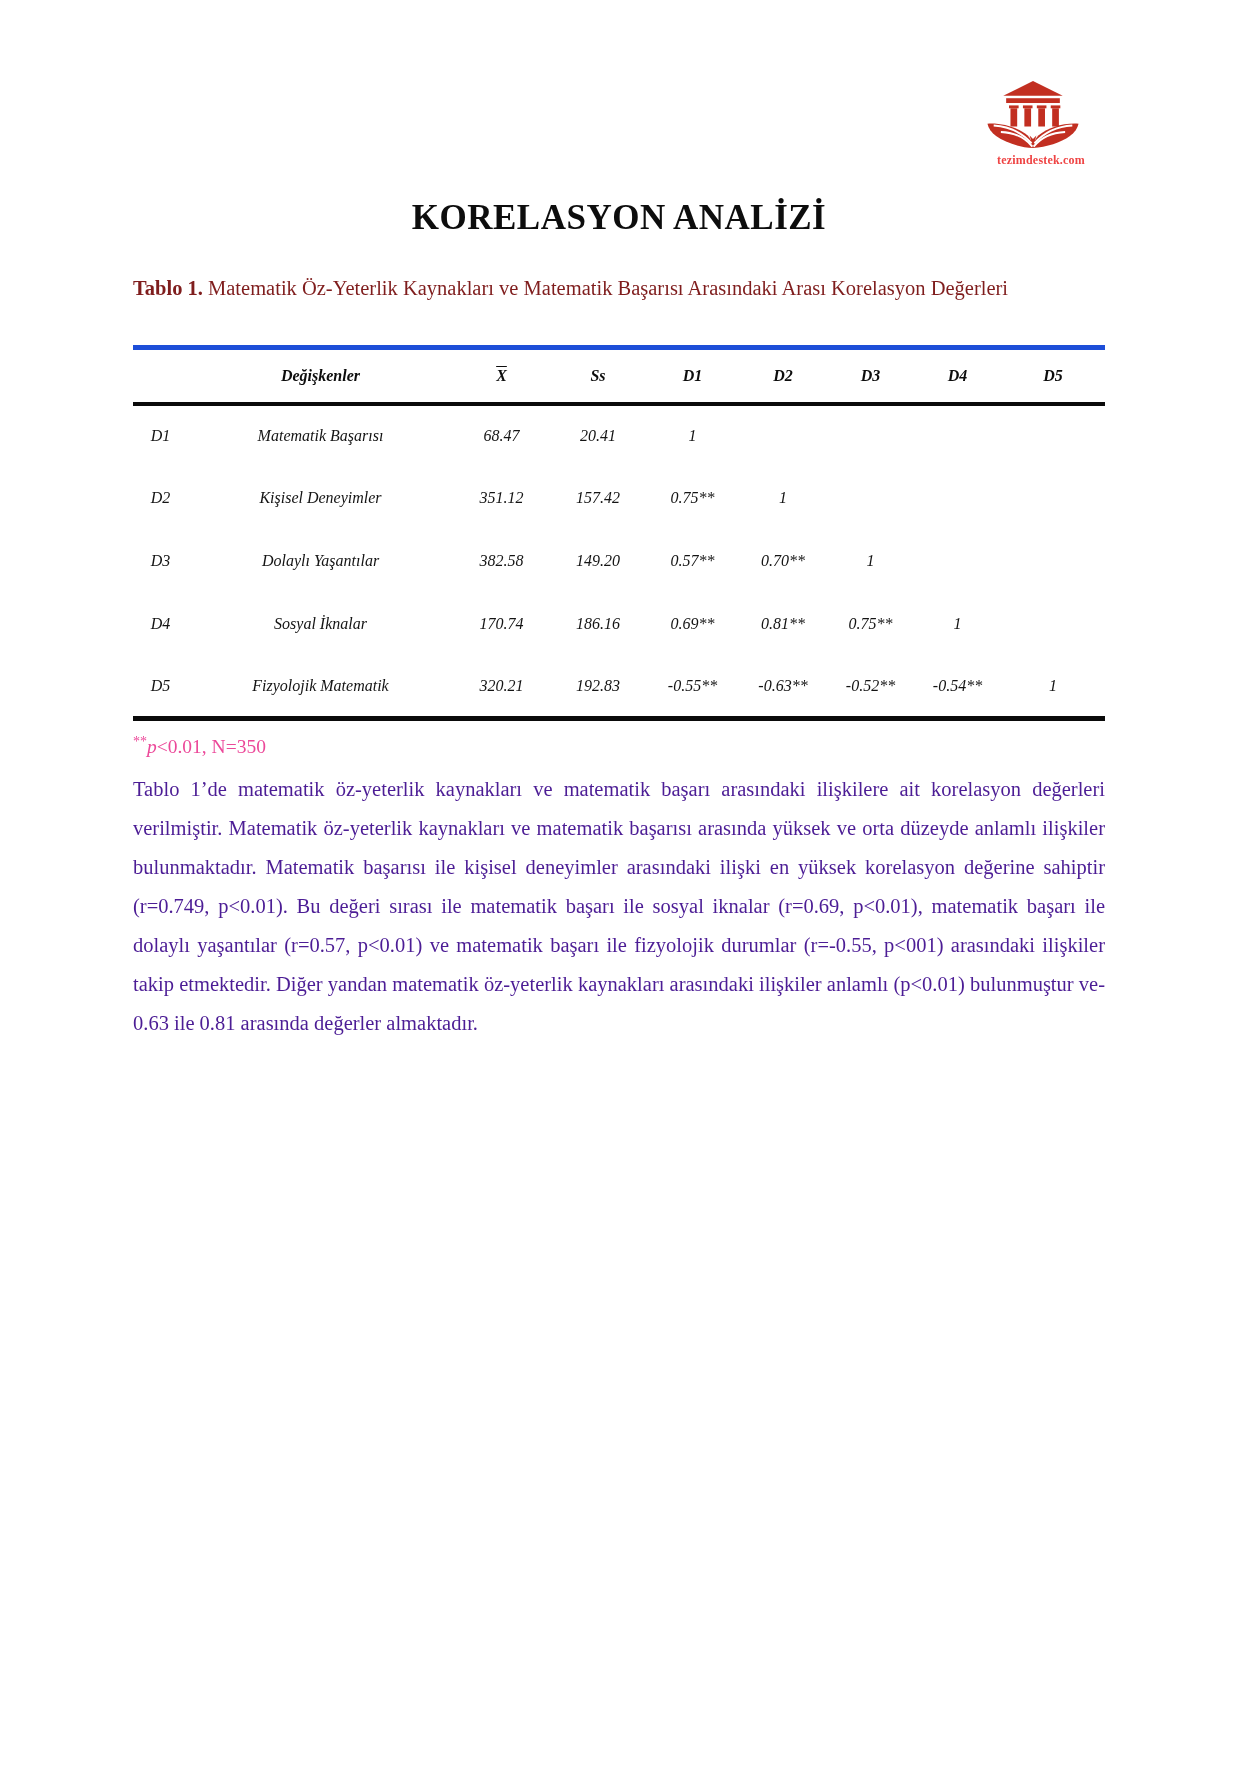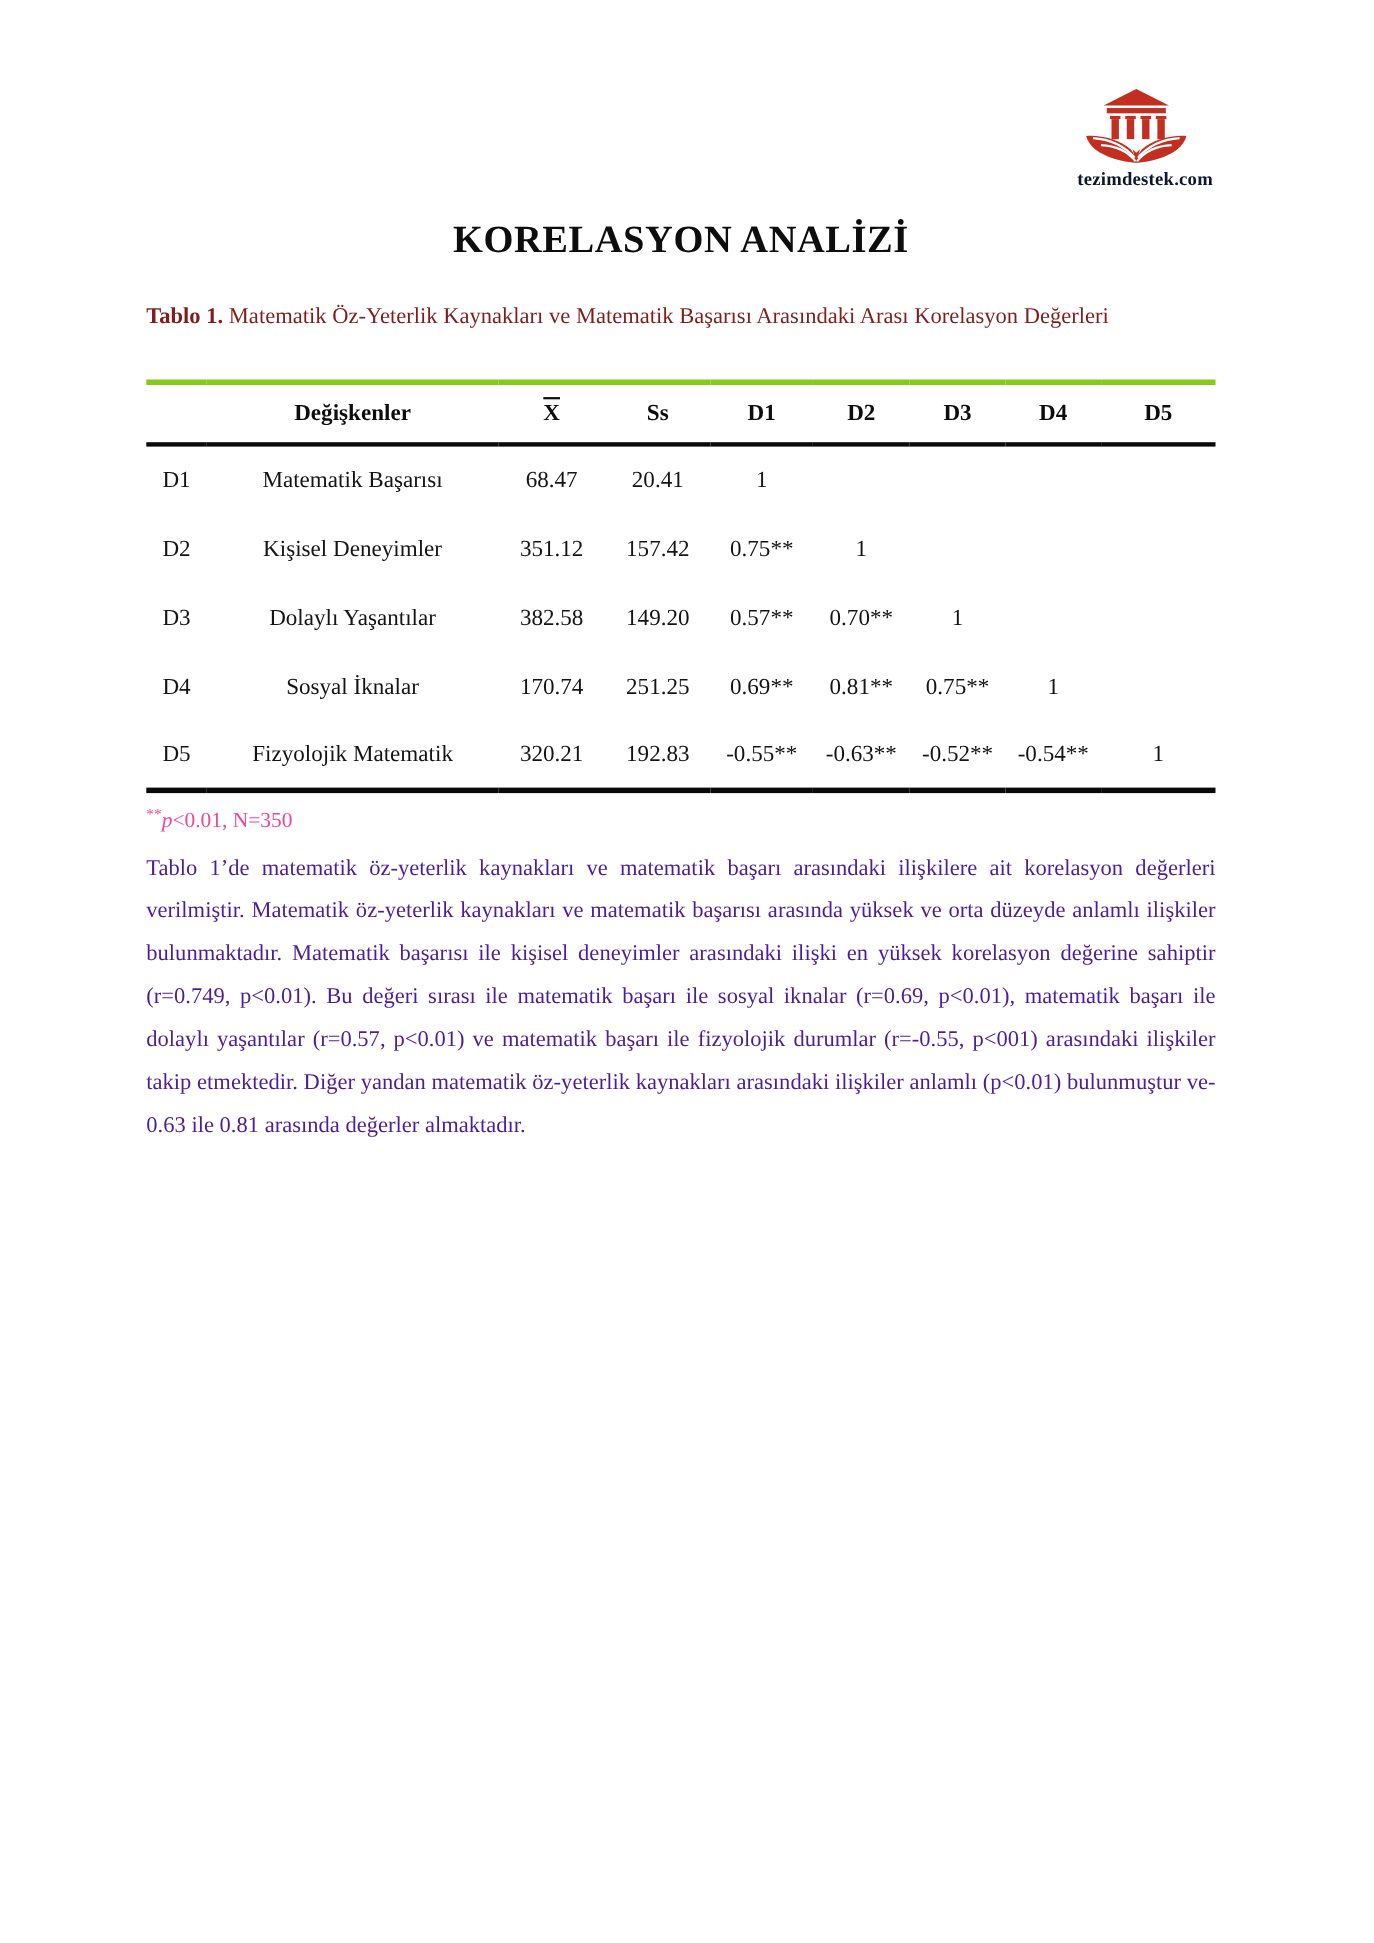--- a/index.html
+++ b/index.html
@@ -18,23 +18,23 @@
   .logo {
     position: absolute;
     left: 962px;
     top: 80px;
     width: 142px;
     text-align: center;
   }
   .logo svg { display: block; margin: 0 auto; }
   .brand-name {
     margin-top: 3px;
-    font-size: 17px;
+    font-size: 12px;
     font-weight: bold;
-    color: #0f172a;
+    color: #ef4444;
     letter-spacing: 0.2px;
     white-space: nowrap;
     margin-left: 16px;
   }
 
   
   .doc-title {
     position: absolute;
     left: 133px;
     top: 198px;
@@ -61,23 +61,24 @@
   .table-wrap {
     position: absolute;
     left: 133px;
     top: 345px;
     width: 972px;
   }
   table.corr {
     width: 972px;
     border-collapse: collapse;
     table-layout: fixed;
-    border-top: 5px solid #84cc16;
+    border-top: 5px solid #1d4ed8;
     border-bottom: 5px solid #0a0a0a;
-    font-size: 21px;
+    font-size: 16px;
+    font-style: italic;
   }
   table.corr thead th {
     height: 56px;
     border-bottom: 4px solid #0a0a0a;
     font-weight: bold;
     text-align: center;
     vertical-align: middle;
     color: #0d0d0d;
   }
   table.corr tbody td {
@@ -212,21 +213,21 @@
           <td>0.57**</td>
           <td>0.70**</td>
           <td>1</td>
           <td></td>
           <td></td>
         </tr>
         <tr>
           <td class="cell-rowlabel">D4</td>
           <td class="cell-variable">Sosyal İknalar</td>
           <td>170.74</td>
-          <td>251.25</td>
+          <td>186.16</td>
           <td>0.69**</td>
           <td>0.81**</td>
           <td>0.75**</td>
           <td>1</td>
           <td></td>
         </tr>
         <tr>
           <td class="cell-rowlabel">D5</td>
           <td class="cell-variable">Fizyolojik Matematik</td>
           <td>320.21</td>

